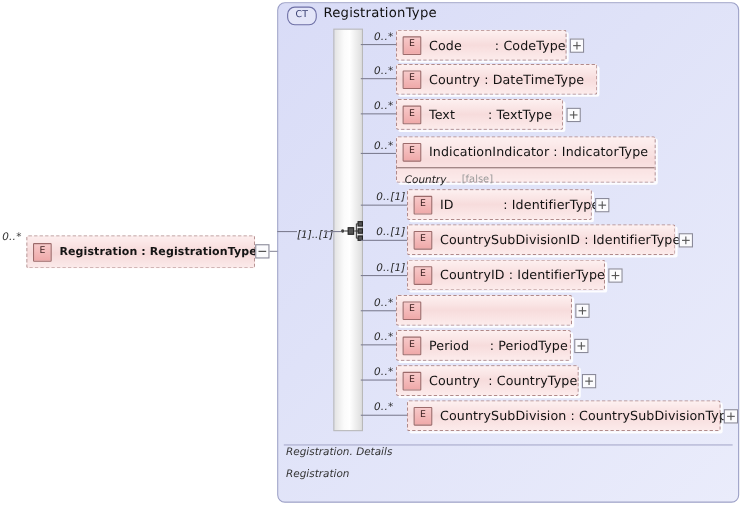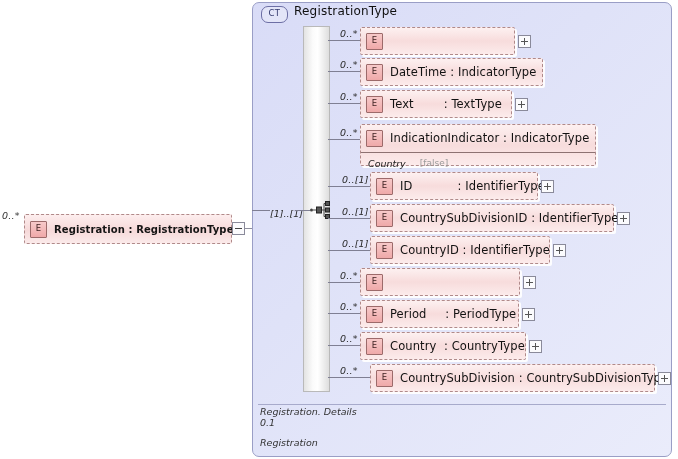--- a/index.html
+++ b/index.html
@@ -145,30 +145,31 @@
       <rect x="15.5" y="7" width="4" height="4" fill="#555" stroke="#222" stroke-width="1"></rect>
       <rect x="15.5" y="13.5" width="4" height="4" fill="#555" stroke="#222" stroke-width="1"></rect>
     </svg>
   </span>
 
   <div class="connector" style="left:328px;top:40px;width:32px;"></div>
   <span class="occ" style="left:340px;top:28px;">0..*</span>
   <div class="ecard" style="left:360px;top:27px;width:155px;height:28px;">
     <div class="ecard-main">
       <span class="ebadge">E</span>
+      <span class="elabel">Code        : CodeType</span>
     </div>
   </div>
   <div class="plus-box" style="left:518px;top:35px;"></div>
 
   <div class="connector" style="left:328px;top:71px;width:32px;"></div>
   <span class="occ" style="left:340px;top:59px;">0..*</span>
   <div class="ecard" style="left:360px;top:58px;width:183px;height:28px;">
     <div class="ecard-main">
       <span class="ebadge">E</span>
-      <span class="elabel">DateTime : IndicatorType</span>
+      <span class="elabel">Country : DateTimeType</span>
     </div>
   </div>
 
   <div class="connector" style="left:328px;top:103px;width:32px;"></div>
   <span class="occ" style="left:340px;top:91px;">0..*</span>
   <div class="ecard" style="left:360px;top:90px;width:152px;height:28px;">
     <div class="ecard-main">
       <span class="ebadge">E</span>
       <span class="elabel">Text        : TextType</span>
     </div>
@@ -253,18 +254,17 @@
     <div class="ecard-main">
       <span class="ebadge">E</span>
       <span class="elabel">CountrySubDivision : CountrySubDivisionType</span>
     </div>
   </div>
   <div class="plus-box" style="left:658px;top:372px;"></div>
 
   <div class="foot-rule"></div>
   <div class="foot">
     <div>Registration. Details</div>
-    <div>0.1</div>
     <div class="gap"></div>
     <div>Registration</div>
   </div>
 
 </div>
 
 </body></html>

